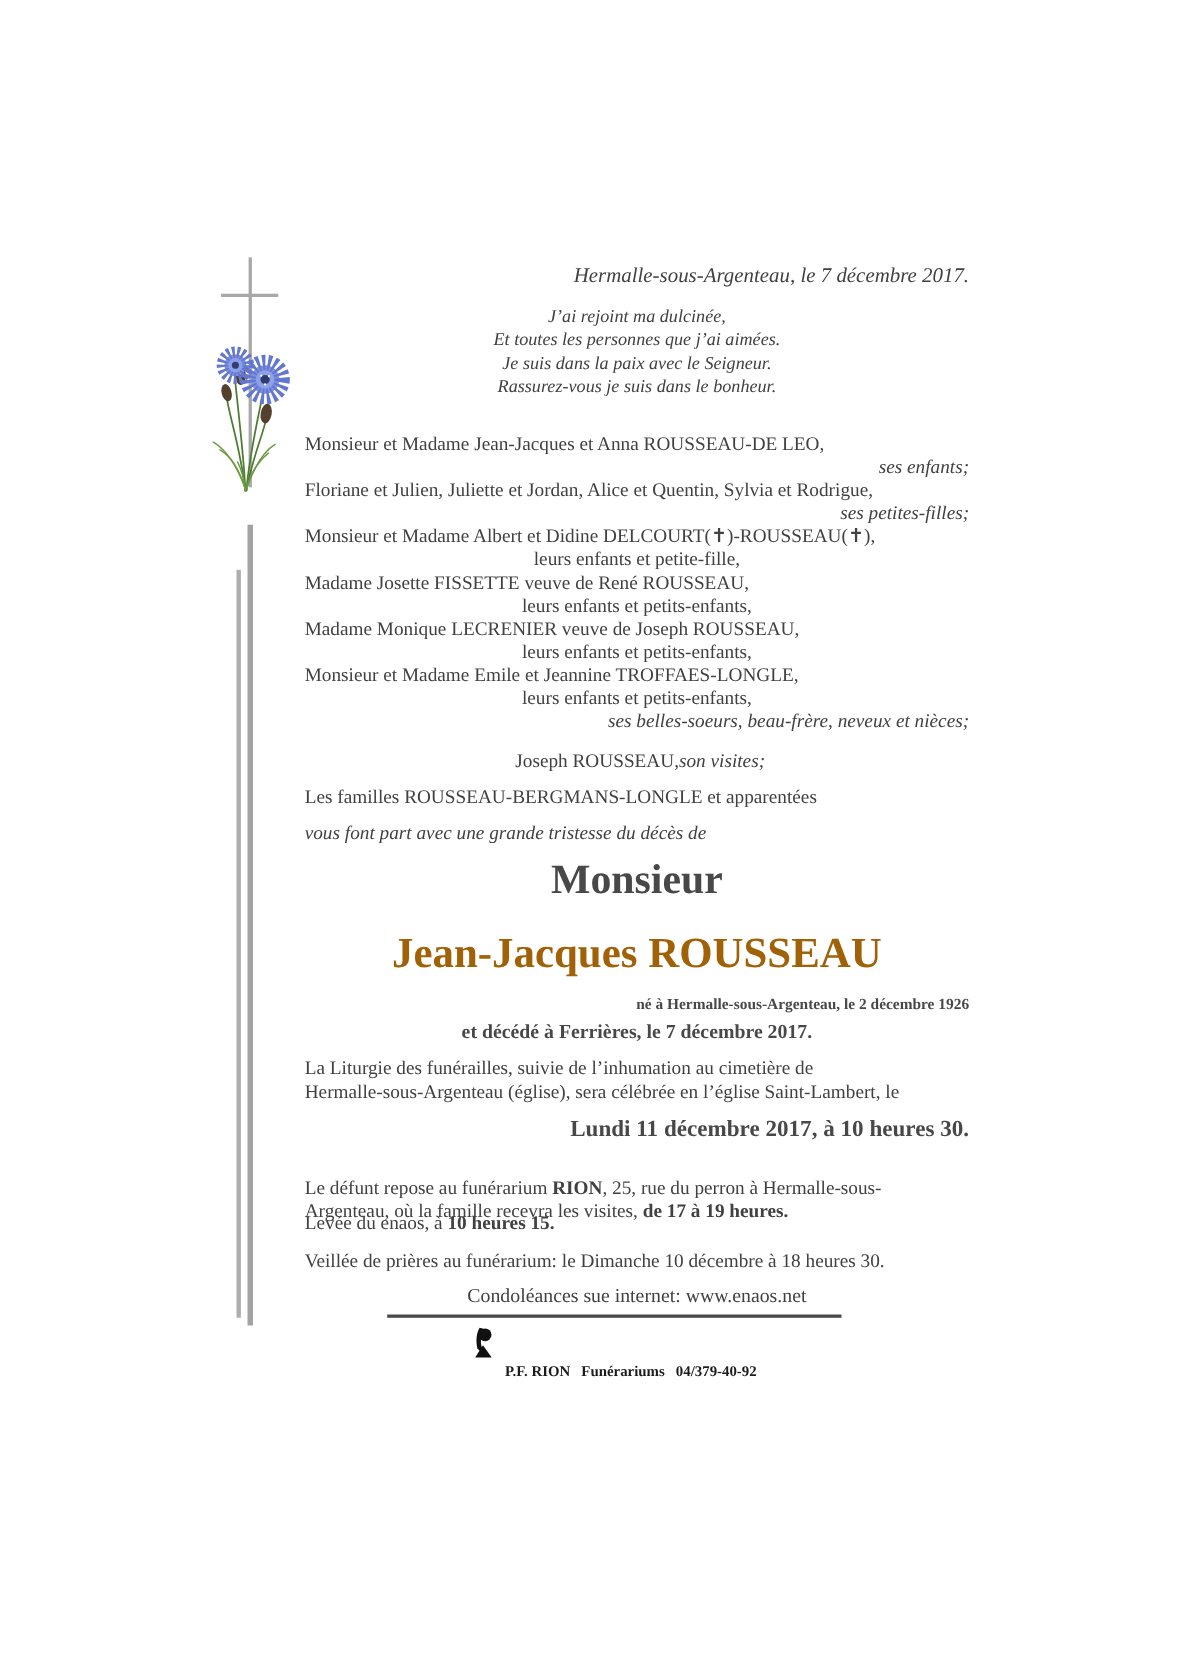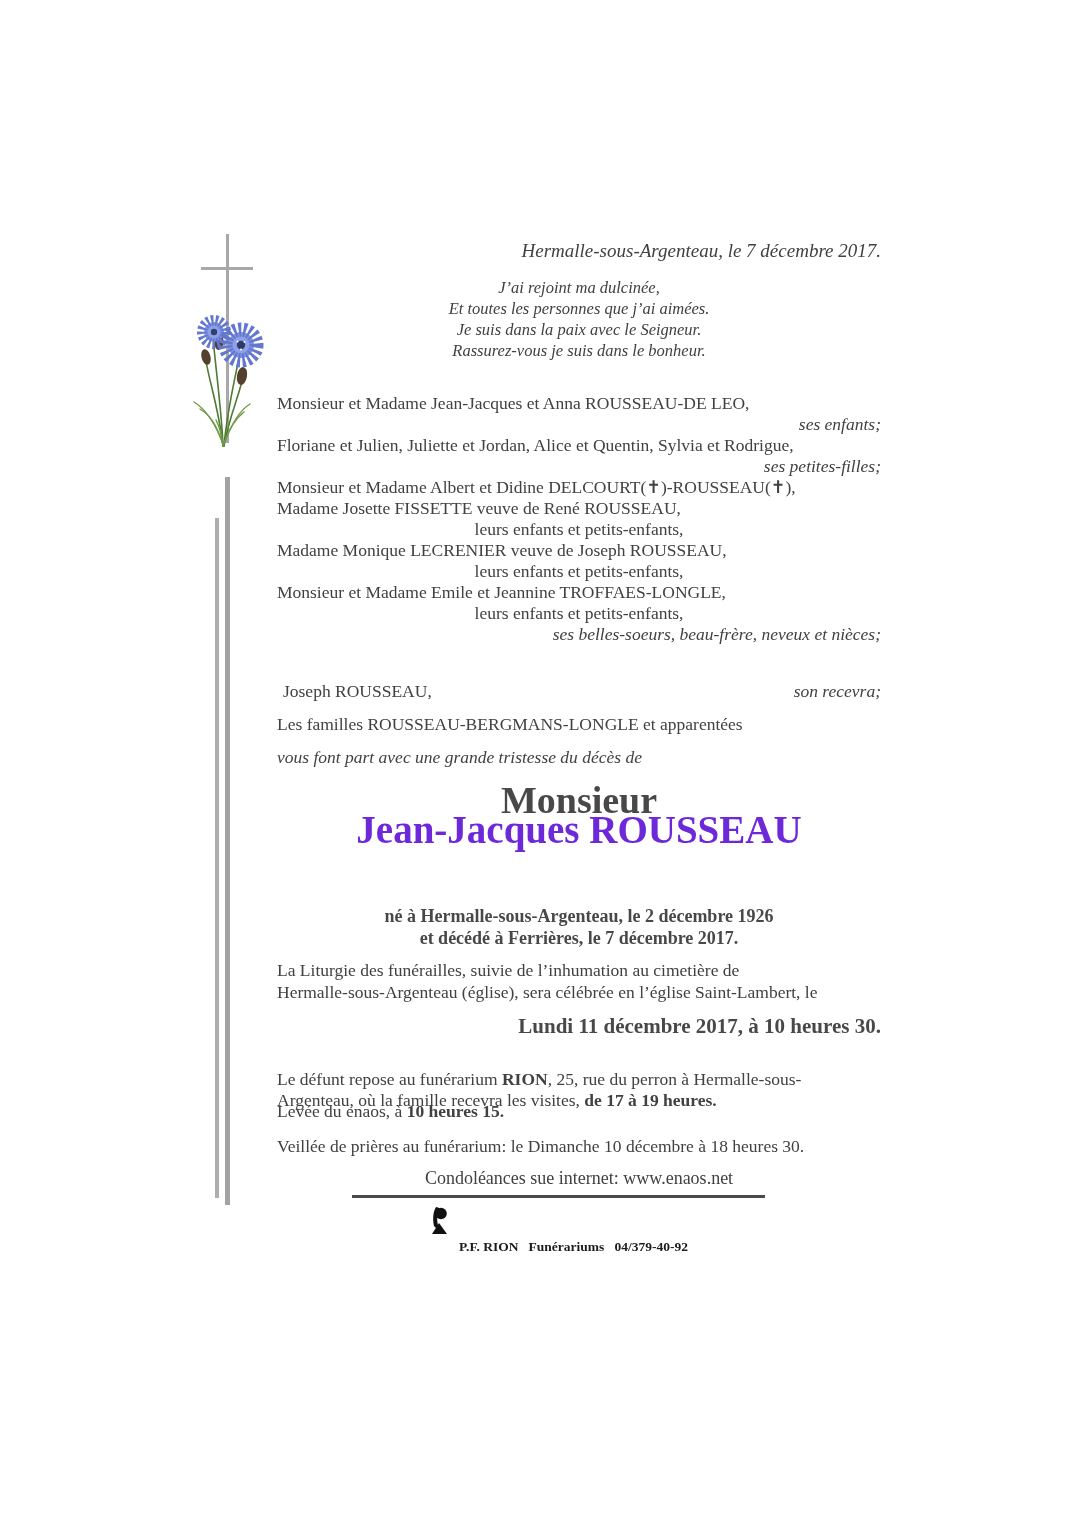--- a/index.html
+++ b/index.html
@@ -20,30 +20,30 @@
   .bar-left{left:215px;top:518px;width:4px;height:680px;background:#aeaeae;}
   .flowers{left:186px;top:298px;}
 
   
   .dateline{top:240px;text-align:right;font-style:italic;font-size:19px;}
   .epitaph{top:277px;text-align:center;font-style:italic;font-size:16.5px;line-height:21px;}
   .family{top:393px;font-size:17.5px;line-height:21px;}
   .family .l{text-align:left;}
   .family .c{text-align:center;}
   .family .r{text-align:right;font-style:italic;}
-  .godson-row{top:681px;font-size:17.5px;display:flex;justify-content:space-between;}
+  .godson-row{top:681px;font-size:17.5px;display:flex;justify-content:center;}
   .godson-name{padding-left:6px;}
   .godson-rel{font-style:italic;}
   .families-line{top:714px;font-size:17.5px;}
   .announce{top:747px;font-style:italic;font-size:17.5px;}
 
   .t-monsieur{top:778px;text-align:center;font-weight:bold;font-size:38px;color:#484848;}
-  .t-name{top:807px;text-align:center;font-weight:bold;font-size:39px;color:#6d28d9;}
+  .t-name{top:844px;text-align:center;font-weight:bold;font-size:39px;color:#a16207;}
   .t-widower{top:872px;text-align:center;font-weight:bold;font-size:26px;color:#484848;}
-  .t-birth{top:906px;text-align:center;font-weight:bold;font-size:18px;color:#484848;}
+  .t-birth{top:906px;text-align:right;font-weight:bold;font-size:14px;color:#484848;}
   .t-death{top:928px;text-align:center;font-weight:bold;font-size:18px;color:#484848;}
 
   .liturgy{top:960px;font-size:17.5px;line-height:21.5px;}
   .d-datetime{top:1014px;text-align:right;font-weight:bold;font-size:21px;color:#484848;}
   .repose{top:1047px;font-size:17.5px;line-height:21.5px;}
   .levee{top:1101px;font-size:17.5px;}
   .veillee{top:1136px;font-size:17.5px;}
   .condole{top:1168px;text-align:center;font-size:18px;}
 
   .rule{top:1195px;left:352px;width:413px;height:3px;background:#4a4a4a;}
@@ -102,32 +102,33 @@
 Et toutes les personnes que j’ai aimées.
 Je suis dans la paix avec le Seigneur.
 Rassurez-vous je suis dans le bonheur.</div>
 
   <div class="abs col family">
     <div class="l">Monsieur et Madame Jean-Jacques et Anna ROUSSEAU-DE LEO,</div>
     <div class="r">ses enfants;</div>
     <div class="l">Floriane et Julien, Juliette et Jordan, Alice et Quentin, Sylvia et Rodrigue,</div>
     <div class="r">ses petites-filles;</div>
     <div class="l">Monsieur et Madame Albert et Didine DELCOURT(✝)-ROUSSEAU(✝),</div>
+    <div class="c">leurs enfants et petite-fille,</div>
     <div class="l">Madame Josette FISSETTE veuve de René ROUSSEAU,</div>
     <div class="c">leurs enfants et petits-enfants,</div>
     <div class="l">Madame Monique LECRENIER veuve de Joseph ROUSSEAU,</div>
     <div class="c">leurs enfants et petits-enfants,</div>
     <div class="l">Monsieur et Madame Emile et Jeannine TROFFAES-LONGLE,</div>
     <div class="c">leurs enfants et petits-enfants,</div>
     <div class="r">ses belles-soeurs, beau-frère, neveux et nièces;</div>
   </div>
 
   <div class="abs col godson-row">
     <span class="godson-name">Joseph ROUSSEAU,</span>
-    <span class="godson-rel">son recevra;</span>
+    <span class="godson-rel">son visites;</span>
   </div>
 
   <div class="abs col families-line">Les familles ROUSSEAU-BERGMANS-LONGLE et apparentées</div>
 
   <div class="abs col announce">vous font part avec une grande tristesse du décès de</div>
 
   <div class="abs col t-monsieur">Monsieur</div>
   <div class="abs col t-name">Jean-Jacques ROUSSEAU</div>
   <div class="abs col t-birth">né à Hermalle-sous-Argenteau, le 2 décembre 1926</div>
   <div class="abs col t-death">et décédé à Ferrières, le 7 décembre 2017.</div>

